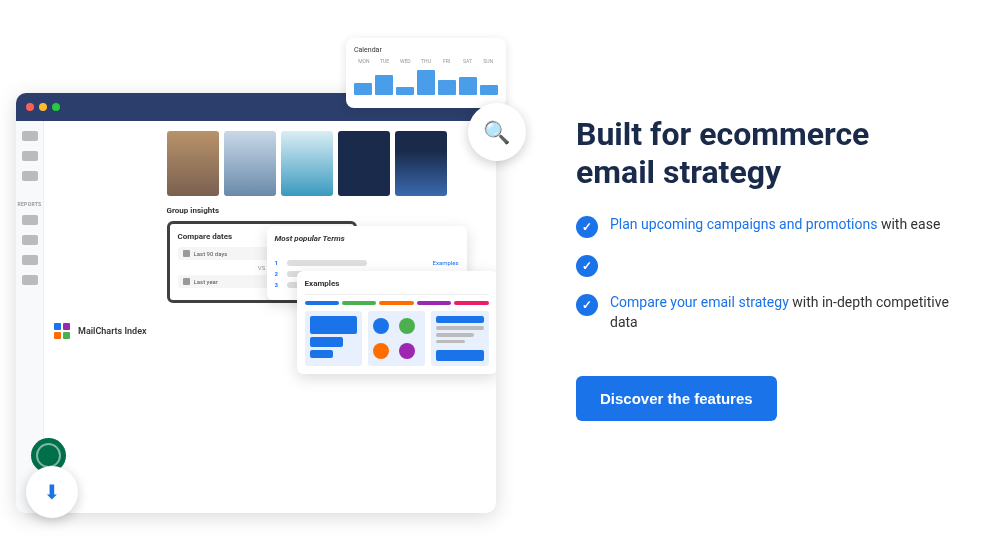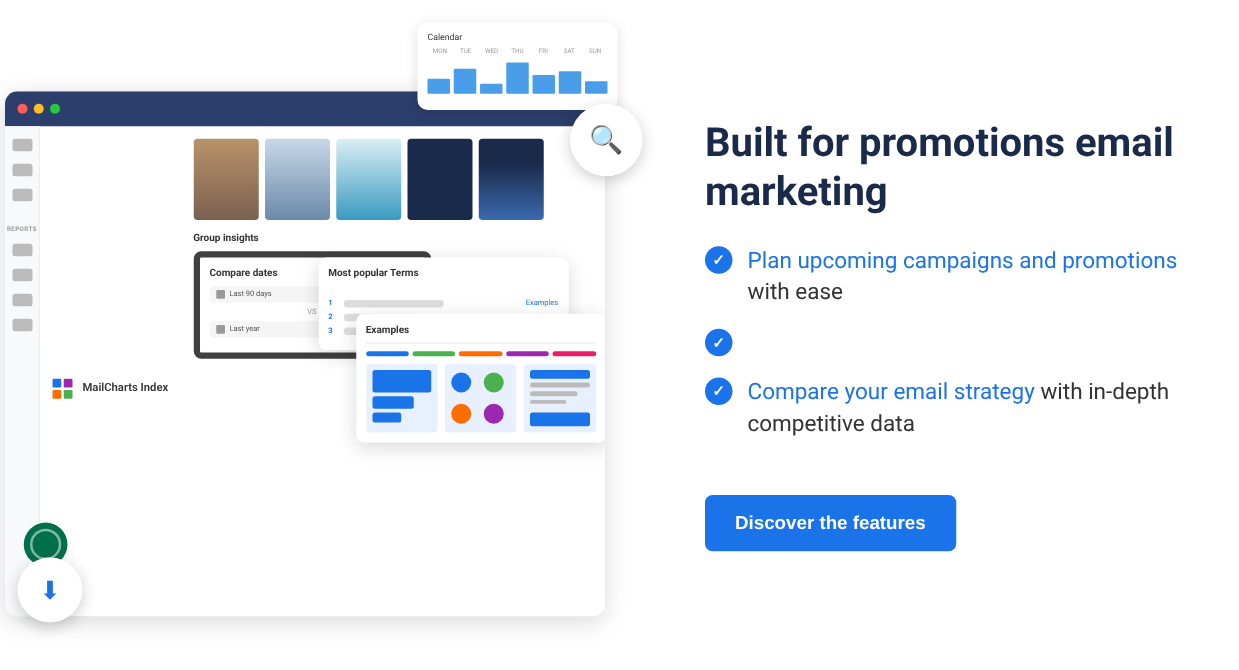--- a/index.html
+++ b/index.html
@@ -10,22 +10,21 @@
       height: 536px;
       overflow: hidden;
       display: flex;
       align-items: center;
     }
 
     .main-container {
       display: flex;
       width: 991px;
       height: 500px;
-      align-items: center;
-      padding: 20px 40px 20px 4px;
+      padding: 20px 40px 20px 16px;
     }
 
     
     .left-panel {
       position: relative;
       width: 520px;
       height: 500px;
       flex-shrink: 0;
     }
 
@@ -167,21 +166,21 @@
     .email-thumb {
       width: 52px;
       height: 65px;
       border-radius: 3px;
       overflow: hidden;
       flex-shrink: 0;
     }
 
     .group-insights-card {
       background: #fff;
-      border: 5px solid #404040;
+      border: 3px solid #404040;
       border-radius: 6px;
       padding: 8px;
       width: 190px;
     }
     .gi-title {
       font-size: 8px;
       font-weight: 700;
       color: #333;
       margin-bottom: 6px;
     }
@@ -222,20 +221,21 @@
       border-radius: 6px;
       box-shadow: 0 4px 15px rgba(0,0,0,0.15);
       padding: 8px;
       z-index: 5;
     }
     .pt-title {
       font-size: 8px;
       font-weight: 700;
       color: #333;
       margin-bottom: 16px;
+      font-style: italic;
     }
     .pt-row {
       display: flex;
       align-items: center;
       gap: 4px;
       margin-bottom: 4px;
     }
     .pt-num {
       font-size: 6px;
       color: #1a73e8;
@@ -369,21 +369,21 @@
       justify-content: center;
       flex-shrink: 0;
       margin-top: 1px;
     }
     .check-mark {
       color: #fff;
       font-size: 12px;
       font-weight: 700;
     }
     .feature-text {
-      font-size: 18px;
+      font-size: 14px;
       color: #333;
       line-height: 1.4;
     }
     .feature-text span {
       color: #1a73e8;
     }
 
     .cta-button {
       display: inline-block;
       background: #1a73e8;
@@ -608,21 +608,21 @@
       <div class="sb-inner"></div>
     </div>
 
     <div class="download-badge">
       <span class="download-icon">⬇</span>
     </div>
 
   </div>
 
   <div class="right-panel">
-    <h1 class="hero-title">Built for promotions email marketing</h1>
+    <h1 class="hero-title">Built for ecommerce email strategy</h1>
 
     <ul class="features-list">
       <li class="feature-item">
         <div class="check-circle">
           <span class="check-mark">✓</span>
         </div>
         <span class="feature-text">
           <span>Plan upcoming campaigns and promotions</span> with ease
         </span>
       </li>

